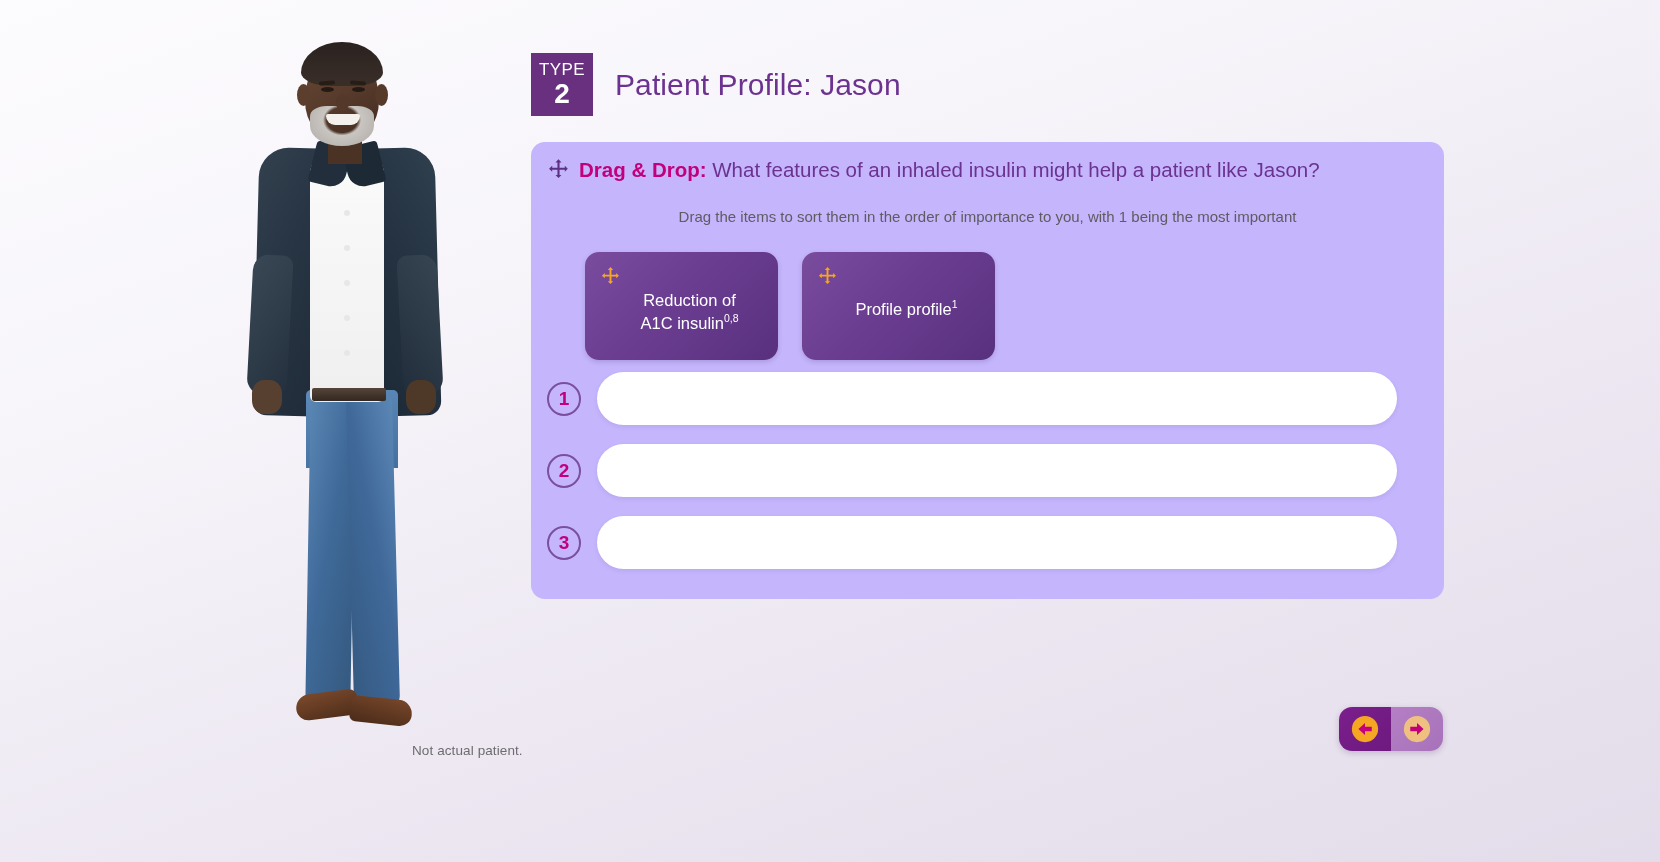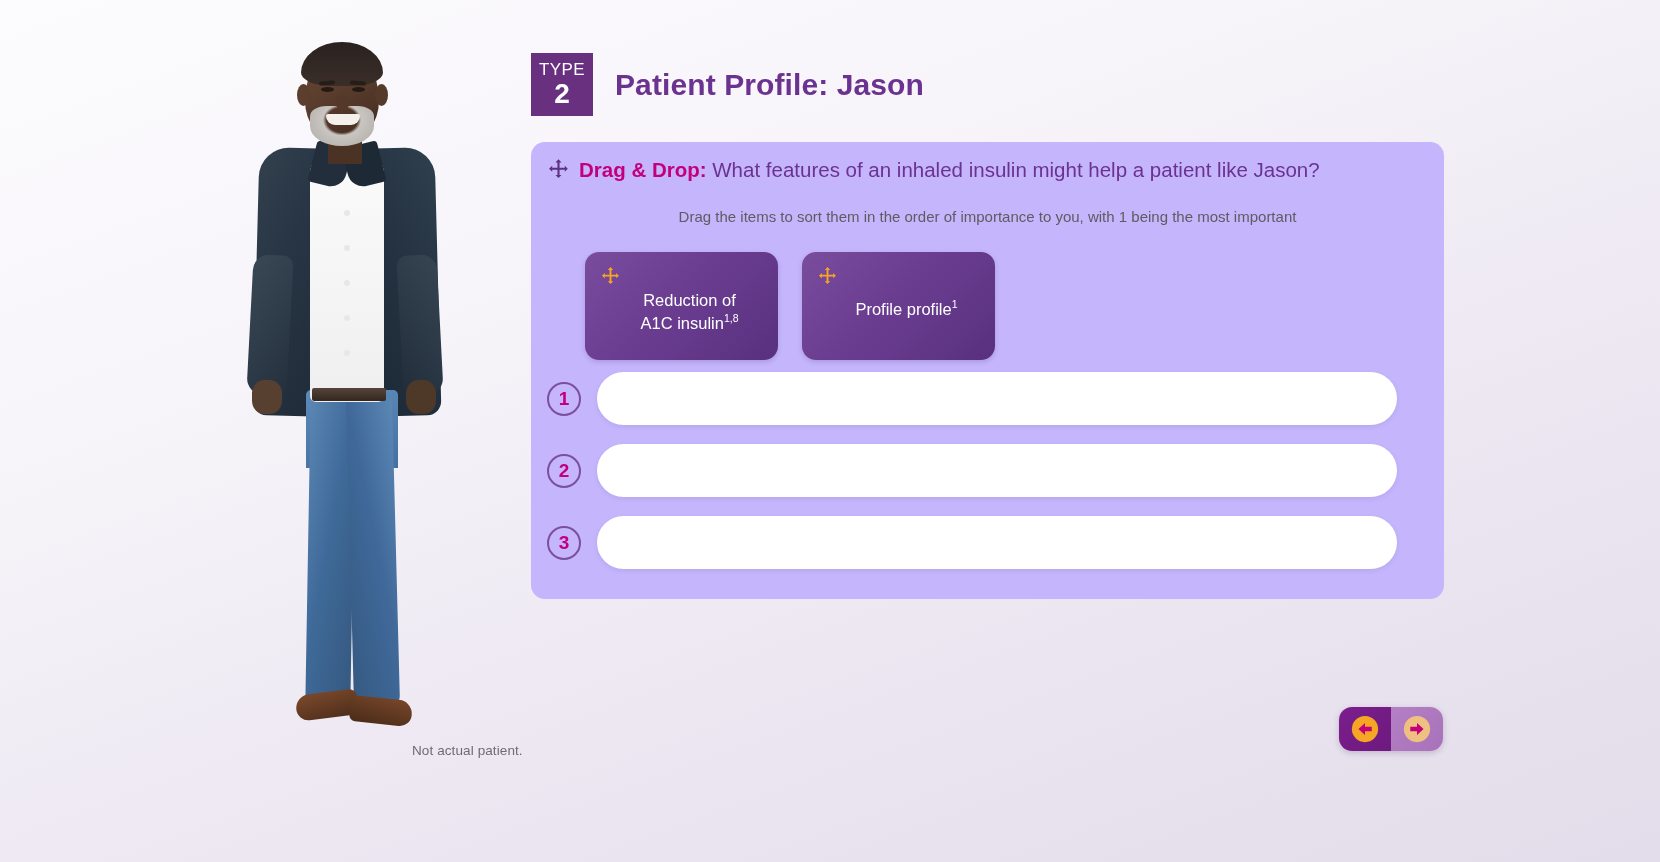--- a/index.html
+++ b/index.html
@@ -154,21 +154,21 @@
   #type-badge {
     width: 62px; height: 63px;
     background: #68307F;
     display: flex; flex-direction: column;
     align-items: center; justify-content: center;
     color: #fff; line-height: 1;
   }
   #type-badge .t-word { font-size: 17px; font-weight: normal; letter-spacing: .4px; }
   #type-badge .t-num  { font-size: 28px; font-weight: bold; margin-top: 2px; }
   #page-title {
-    font-size: 30px; color: #6B3290; font-weight: bold;
+    font-size: 30px; color: #6B3290; font-weight: normal;
     letter-spacing: .1px; white-space: nowrap;
   }
 
   
   #activity-panel {
     position: absolute;
     left: 531px; top: 142px;
     width: 913px; height: 457px;
     background: #c4b5fd;
     border-radius: 14px;
@@ -306,21 +306,21 @@
   <div id="cards">
 
     <div class="drag-card">
       <span class="card-move-icon">
         <svg width="19" height="19" viewBox="0 0 24 24" aria-hidden="true">
           <path fill="#F5A623" d="M12 1.4 8.6 5h2.2v6.0H4.8V8.8L1.2 12.2 4.8 15.6v-2.2h6.0v6.0H8.6L12 22.8l3.4-3.4h-2.2v-6.0h6.0v2.2l3.4-3.4L19.2 8.8V11H13.2V5h2.2z"></path>
         </svg>
       </span>
       <span class="card-text">
         <span>Reduction of</span><br>
-        <span>A1C insulin</span><sup>1,8</sup>
+        <span>A1C insulin</span><sup>0,8</sup>
       </span>
     </div>
 
     <div class="drag-card">
       <span class="card-move-icon">
         <svg width="19" height="19" viewBox="0 0 24 24" aria-hidden="true">
           <path fill="#F5A623" d="M12 1.4 8.6 5h2.2v6.0H4.8V8.8L1.2 12.2 4.8 15.6v-2.2h6.0v6.0H8.6L12 22.8l3.4-3.4h-2.2v-6.0h6.0v2.2l3.4-3.4L19.2 8.8V11H13.2V5h2.2z"></path>
         </svg>
       </span>
       <span class="card-text" style="top:46px">

